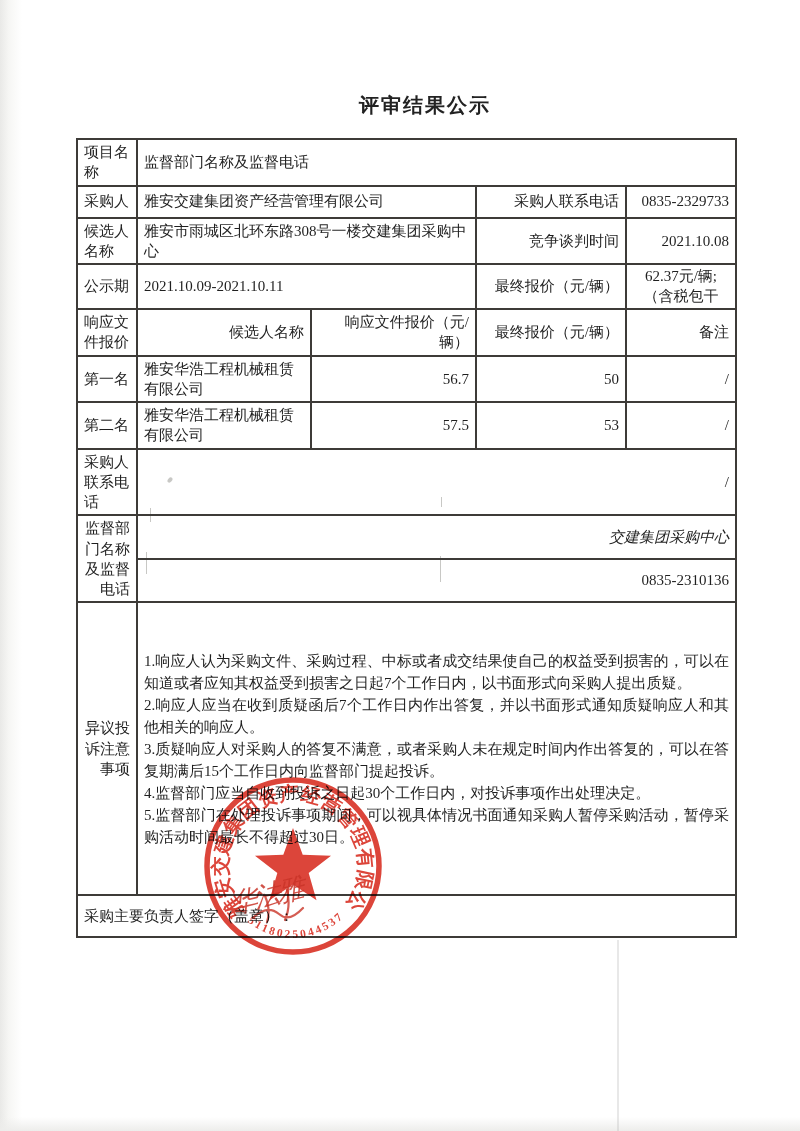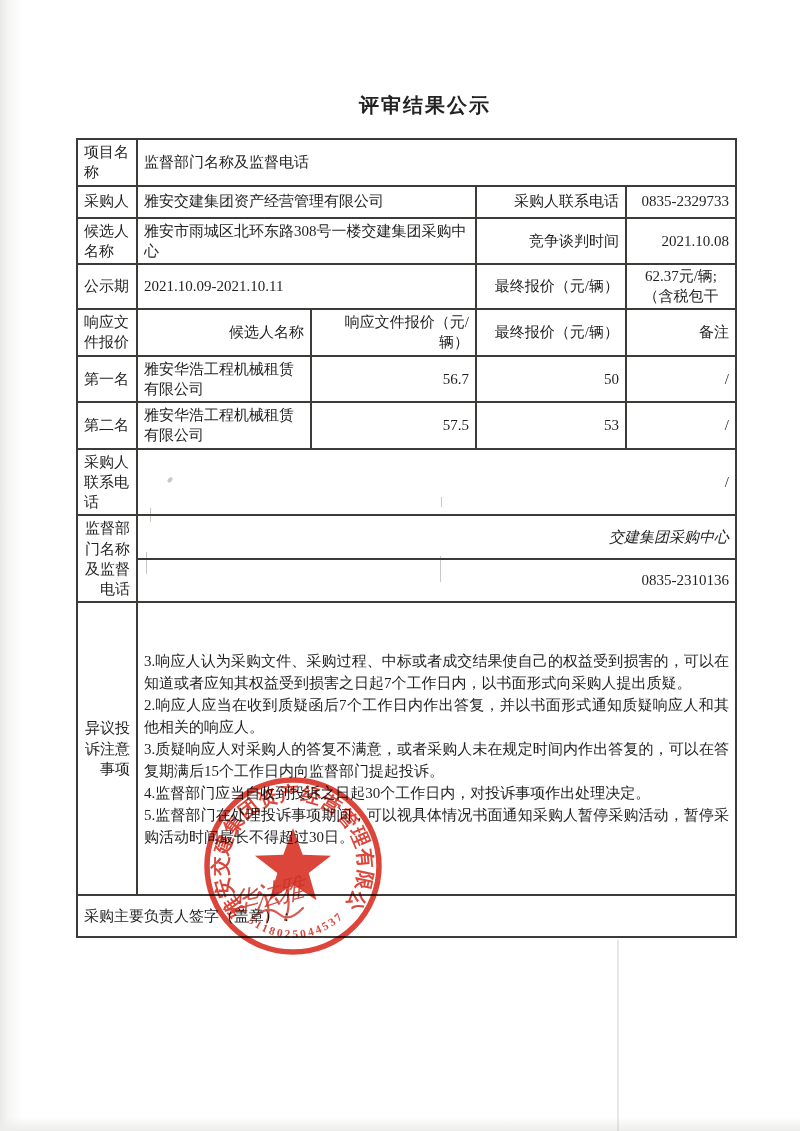--- a/index.html
+++ b/index.html
@@ -152,21 +152,21 @@
     <td class="lbl-c" rowspan="2">监督部门名称及监督电话</td>
     <td class="c sup-top" colspan="4">交建集团采购中心</td>
   </tr>
   <tr style="height:40px">
     <td class="c sup-bot" colspan="4">0835-2310136</td>
   </tr>
 
   <tr style="height:293px">
     <td class="lbl-c">异议投诉注意事项</td>
     <td class="objection-text" colspan="4">
-      <div class="obj-line">3.响应人认为采购文件、采购过程、中标或者成交结果使自己的权益受到损害的，可以在知道或者应知其权益受到损害之日起7个工作日内，以书面形式向采购人提出质疑。</div>
+      <div class="obj-line">1.响应人认为采购文件、采购过程、中标或者成交结果使自己的权益受到损害的，可以在知道或者应知其权益受到损害之日起7个工作日内，以书面形式向采购人提出质疑。</div>
       <div class="obj-line">2.响应人应当在收到质疑函后7个工作日内作出答复，并以书面形式通知质疑响应人和其他相关的响应人。</div>
       <div class="obj-line">3.质疑响应人对采购人的答复不满意，或者采购人未在规定时间内作出答复的，可以在答复期满后15个工作日内向监督部门提起投诉。</div>
       <div class="obj-line">4.监督部门应当自收到投诉之日起30个工作日内，对投诉事项作出处理决定。</div>
       <div class="obj-line">5.监督部门在处理投诉事项期间，可以视具体情况书面通知采购人暂停采购活动，暂停采购活动时间最长不得超过30日。</div>
     </td>
   </tr>
 
   <tr style="height:42px">
     <td class="sign-cell" colspan="5">采购主要负责人签字（盖章）：</td>
   </tr>

